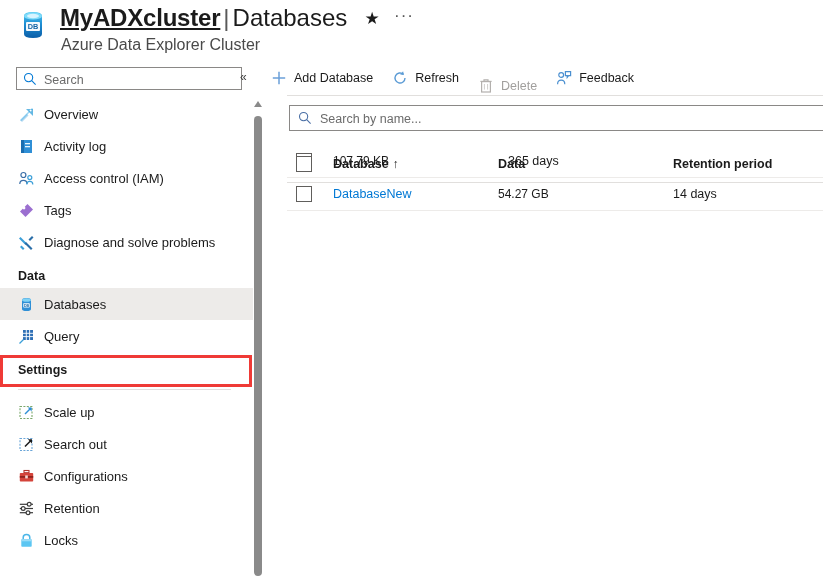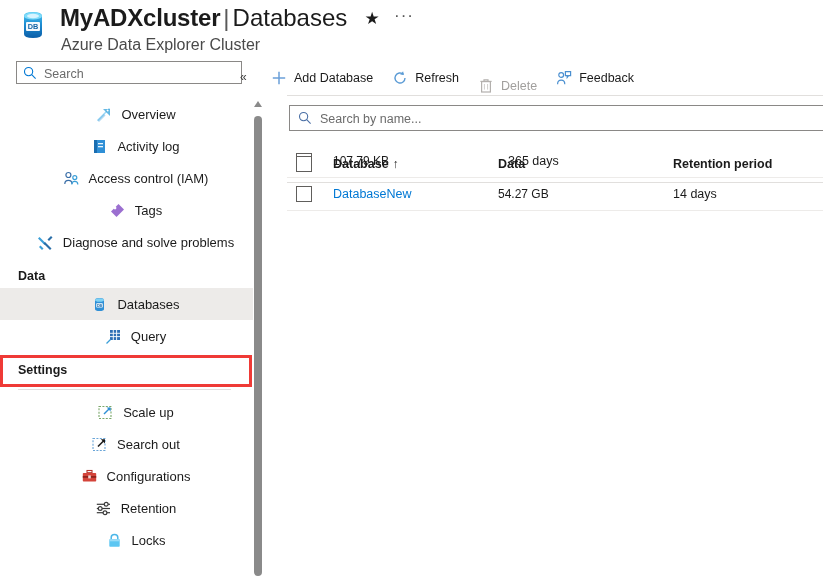--- a/index.html
+++ b/index.html
@@ -31,20 +31,21 @@
     position: absolute;
     left: 60px; top: 3px;
     font-size: 24px;
     line-height: 30px;
     white-space: nowrap;
   }
   .hdr-title .res-name {
     font-weight: bold;
     color: #1b1b1b;
     letter-spacing: -0.2px;
+    text-decoration: underline;
   }
   .hdr-title .sep {
     color: #595959;
     font-weight: 300;
     padding: 0 3px;
   }
   .hdr-title .page-name {
     color: #1b1b1b;
     font-weight: normal;
   }
@@ -79,21 +80,21 @@
 
   
   .sidebar {
     position: absolute;
     left: 0; top: 56px;
     width: 253px; height: 520px;
     background: #ffffff;
   }
   .side-search-wrap {
     position: absolute;
-    left: 16px; top: 5px;
+    left: 16px; top: 11px;
     width: 226px; height: 23px;
     border: 1px solid #8a8886;
     background: #fff;
     box-sizing: border-box;
   }
   .side-search-icon {
     position: absolute;
     left: 6px; top: 4px;
     width: 14px; height: 14px;
   }
@@ -127,21 +128,20 @@
   .nav-item {
     position: relative;
     height: 32px;
     display: flex;
     align-items: center;
     padding-left: 18px;
     box-sizing: border-box;
     cursor: pointer;
     font-size: 13px;
     color: #1b1b1b;
-    justify-content: center;
   }
   .nav-item.selected { background: #edebe9; }
   .nav-ico {
     width: 17px; height: 17px;
     margin-right: 9px;
     flex: 0 0 17px;
     display: block;
   }
   .nav-label { white-space: nowrap; }
 

